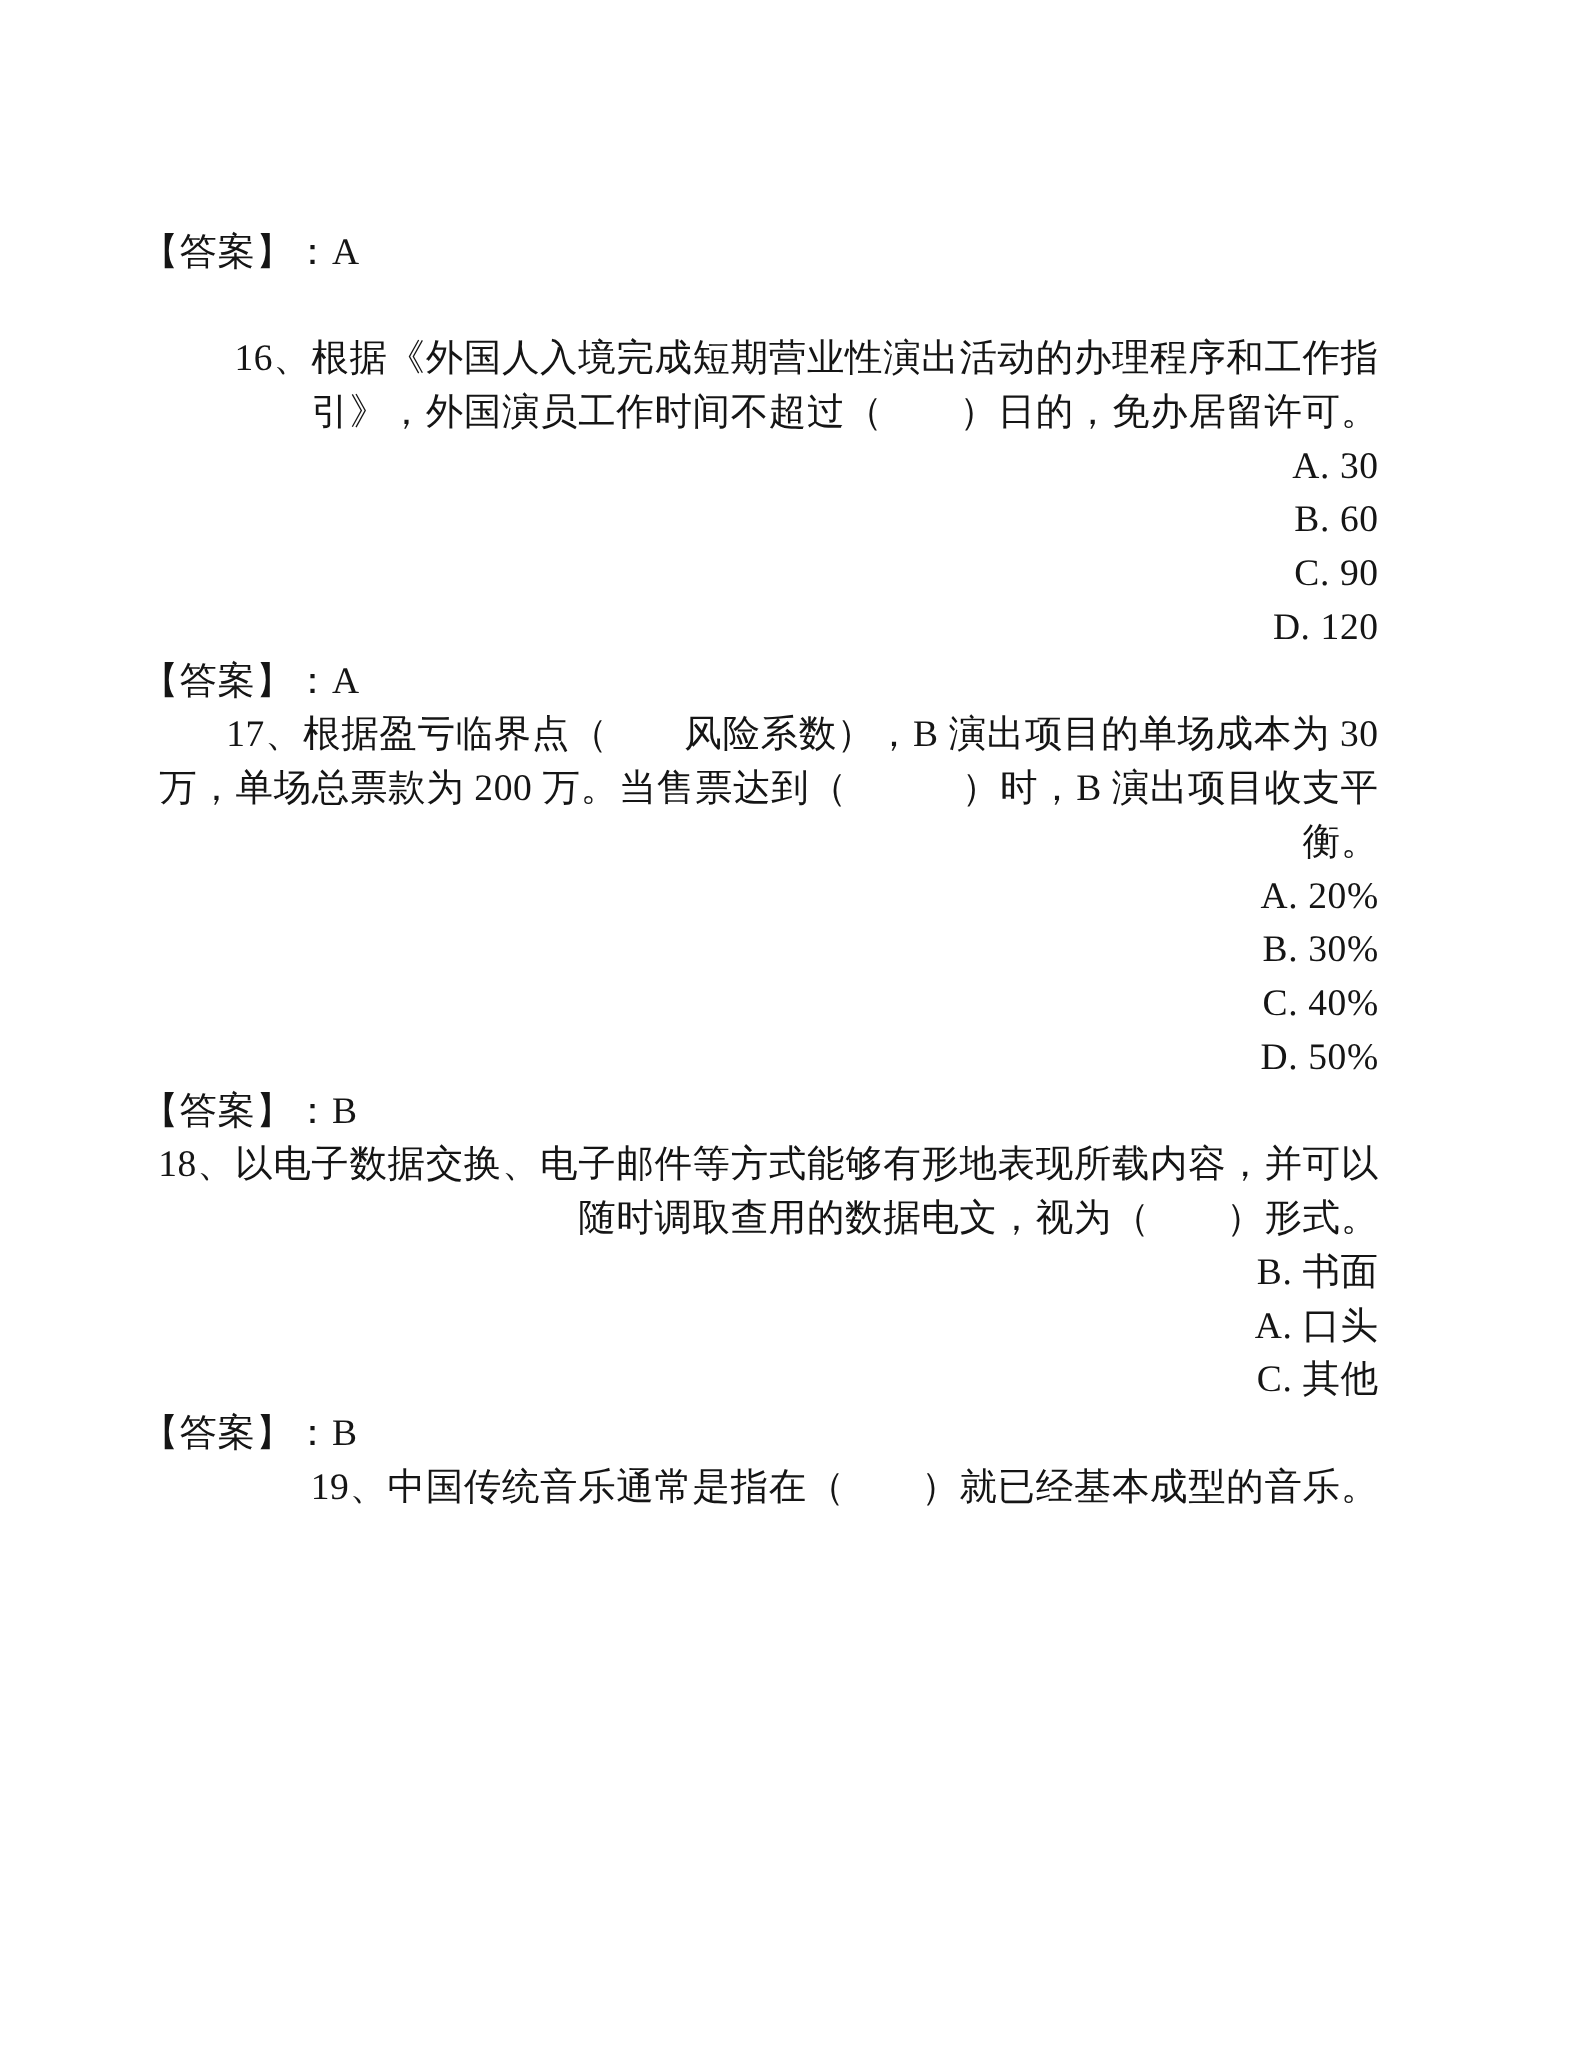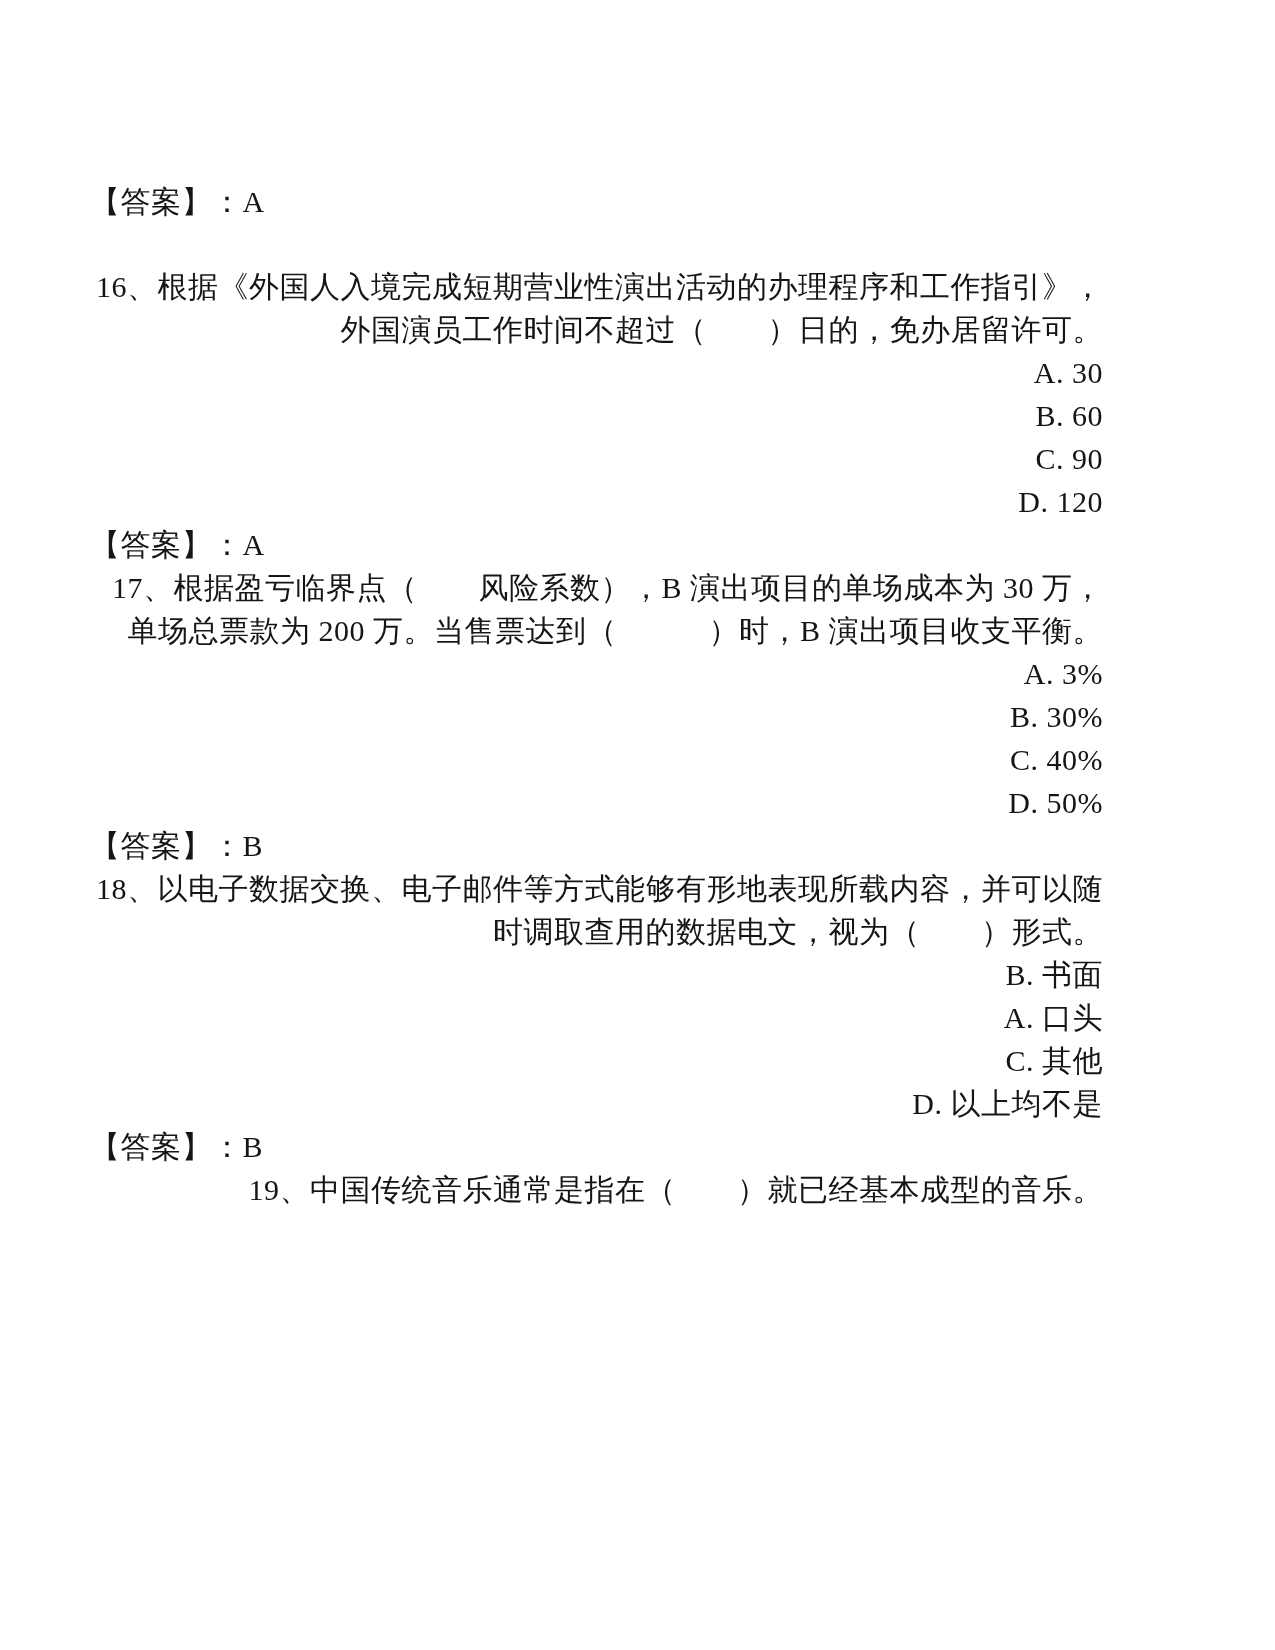--- a/index.html
+++ b/index.html
@@ -10,21 +10,21 @@
     width: 1275px;
     height: 1650px;
     background: #ffffff;
     font-family: "Liberation Serif", "DejaVu Serif", serif;
     color: #151515;
   }
   .page {
     box-sizing: border-box;
     width: 1275px;
     height: 1298px;
-    padding: 180px 172px 0 90px;
+    padding: 180px 172px 0 113px;
     overflow: hidden;
     background: #ffffff;
   }
   .page p {
     margin: 0;
     font-size: 30px;
     line-height: 43px;
     letter-spacing: 0.5px;
     white-space: normal;
     word-break: break-all;
@@ -53,34 +53,33 @@
     <p class="option-line">A. 30</p>
     <p class="option-line">B. 60</p>
     <p class="option-line">C. 90</p>
     <p class="option-line">D. 120</p>
   </div>
 
   <p class="answer-line">【答案】：A</p>
 
   <div class="question-block">
     <p class="question-text">17、根据盈亏临界点（　　风险系数），B 演出项目的单场成本为 30 万，单场总票款为 200 万。当售票达到（　　　）时，B 演出项目收支平衡。</p>
-    <p class="option-line">A. 3%</p>
+    <p class="option-line">A. 20%</p>
     <p class="option-line">B. 30%</p>
     <p class="option-line">C. 40%</p>
     <p class="option-line">D. 50%</p>
   </div>
 
   <p class="answer-line">【答案】：B</p>
 
   <div class="question-block">
     <p class="question-text">18、以电子数据交换、电子邮件等方式能够有形地表现所载内容，并可以随时调取查用的数据电文，视为（　　）形式。</p>
     <p class="option-line">B. 书面</p>
     <p class="option-line">A. 口头</p>
     <p class="option-line">C. 其他</p>
-    <p class="option-line">D. 以上均不是</p>
   </div>
 
   <p class="answer-line">【答案】：B</p>
 
   <div class="question-block">
     <p class="question-text">19、中国传统音乐通常是指在（　　）就已经基本成型的音乐。</p>
   </div>
 
 </div>
 

